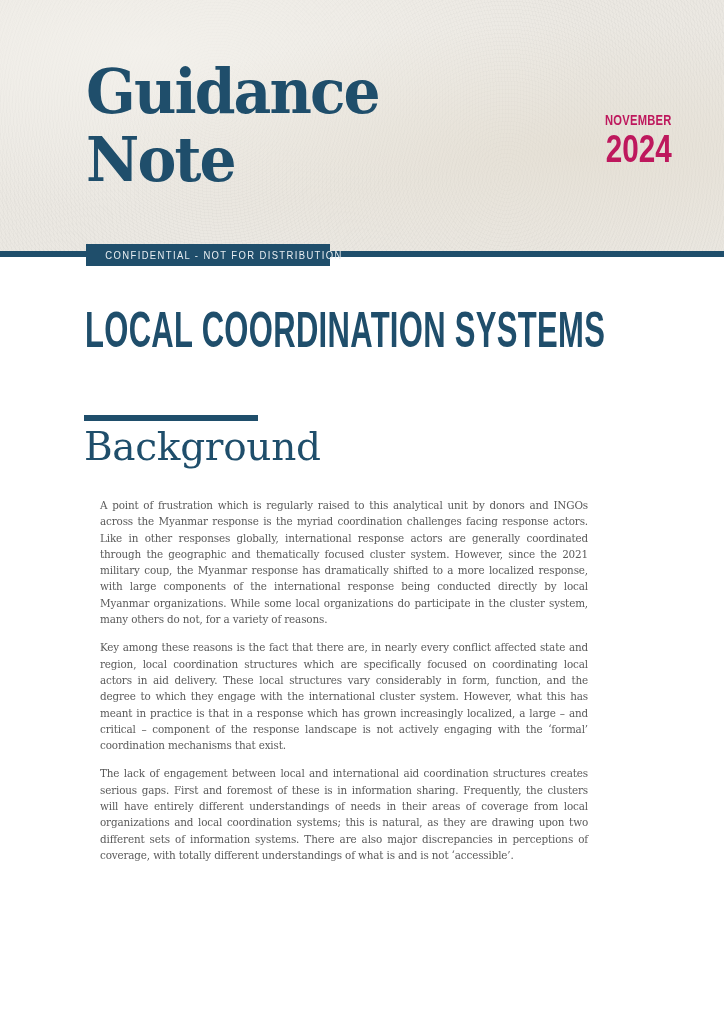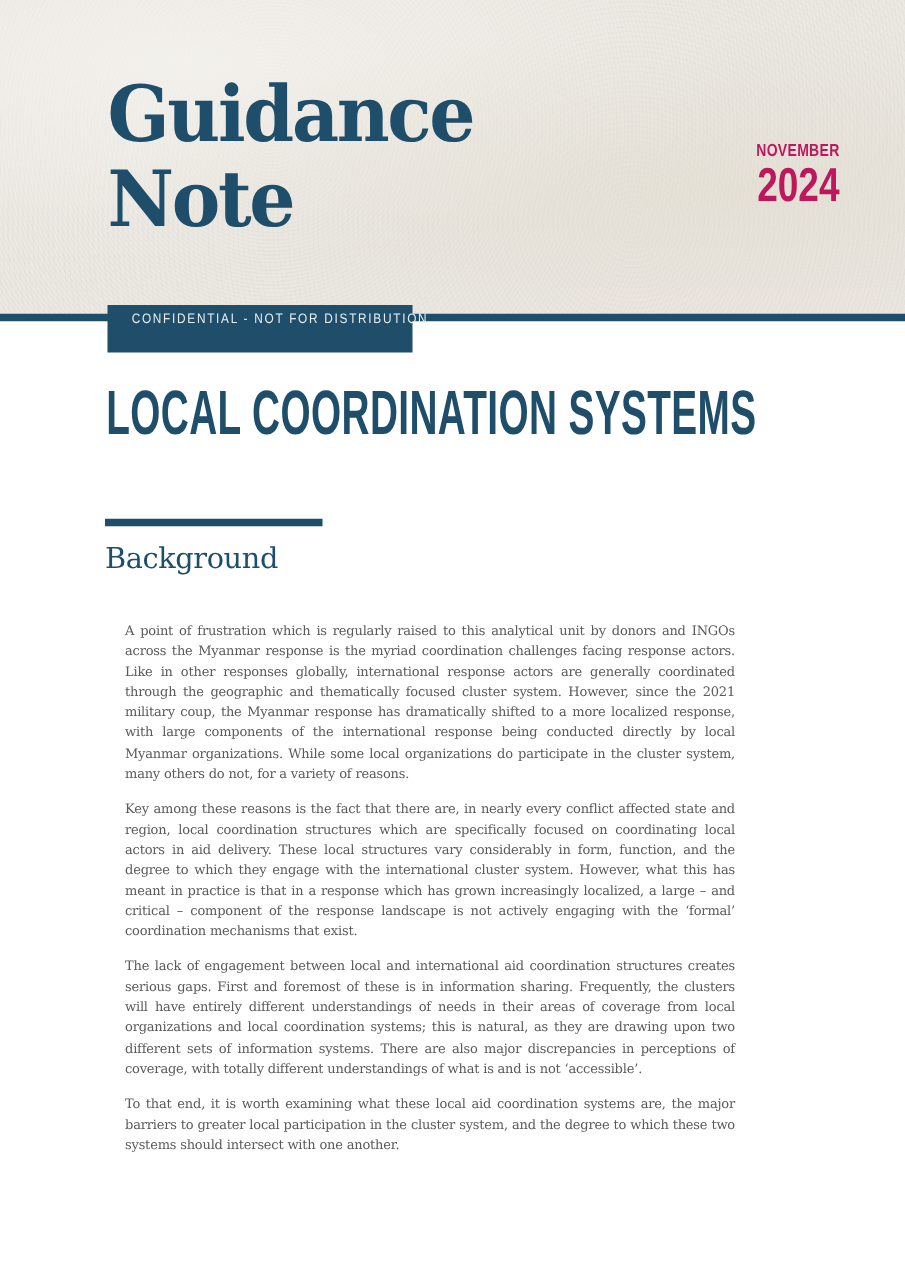--- a/index.html
+++ b/index.html
@@ -35,40 +35,40 @@
     }
     .date-year {
       font-size: 38px; line-height: 38px; margin-top: 2px;
       transform: scaleX(0.78); transform-origin: center;
     }
     .rule-line {
       position: absolute; left: 0; top: 251px; width: 724px; height: 6px;
       background: #1f4e6b;
     }
     .conf-badge {
-      position: absolute; left: 86px; top: 244px; width: 244px; height: 38px;
+      position: absolute; left: 86px; top: 244px; width: 244px; height: 22px;
       background: #1f4e6b; color: #e8eef2;
       font-family: "Liberation Sans", sans-serif; font-size: 11px;
       letter-spacing: 1.6px; line-height: 22px; text-align: center;
     }
     .conf-badge span { display: inline-block; transform: scaleX(0.86); transform-origin: center; white-space: nowrap; }
     .section-title {
       position: absolute; left: 85px; top: 304px; margin: 0;
       font-family: "Liberation Sans", sans-serif; font-weight: bold;
       color: #1f4e6b; font-size: 50px; line-height: 52px; white-space: nowrap;
       transform: scaleX(0.62); transform-origin: left top; letter-spacing: 0.5px;
     }
     .accent-bar {
       position: absolute; left: 84px; top: 415px; width: 174px; height: 6px;
       background: #1f4e6b;
     }
     .subheading {
       position: absolute; left: 84px; top: 427px; margin: 0;
       font-family: "DejaVu Serif", serif; font-weight: normal;
-      color: #1f4e6b; font-size: 23px; line-height: 40px;
+      color: #1f4e6b; font-size: 39px; line-height: 40px;
       letter-spacing: -0.3px;
     }
     .body-text {
       position: absolute; left: 84px; top: 497px; width: 488px;
       color: #5a5a5a; font-family: "DejaVu Serif", serif;
       font-size: 10.4px; line-height: 16.3px; text-align: justify;
       letter-spacing: -0.15px;
       margin-left: 16px;
     }
     .body-text p { margin: 0 0 12px 0; }
@@ -97,14 +97,13 @@
 <h2 class="section-title">LOCAL COORDINATION SYSTEMS</h2>
 
 <div class="accent-bar"></div>
 
 <h3 class="subheading">Background</h3>
 
 <div class="body-text">
   <p>A point of frustration which is regularly raised to this analytical unit by donors and INGOs across the Myanmar response is the myriad coordination challenges facing response actors. Like in other responses globally, international response actors are generally coordinated through the geographic and thematically focused cluster system.  However, since the 2021 military coup, the Myanmar response has dramatically shifted to a more localized response, with large components of the international response being conducted directly by local Myanmar organizations.  While some local organizations do participate in the cluster system, many others do not, for a variety of reasons.</p>
   <p>Key among these reasons is the fact that there are, in nearly every conflict affected state and region, local coordination structures which are specifically focused on coordinating local actors in aid delivery.  These local structures vary considerably in form, function, and the degree to which they engage with the international cluster system.  However, what this has meant in practice is that in a response which has grown increasingly localized, a large – and critical – component of the response landscape is not actively engaging with the ‘formal’ coordination mechanisms that exist.</p>
   <p>The lack of engagement between local and international aid coordination structures creates serious gaps.  First and foremost of these is in information sharing.  Frequently, the clusters will have entirely different understandings of needs in their areas of coverage from local organizations and local coordination systems; this is natural, as they are drawing upon two different sets of information systems.  There are also major discrepancies in perceptions of coverage, with totally different understandings of what is and is not ‘accessible’.</p>
-  <p>To that end, it is worth examining what these local aid coordination systems are, the major barriers to greater local participation in the cluster system, and the degree to which these two systems should intersect with one another.</p>
 </div>
 
 </body></html>

